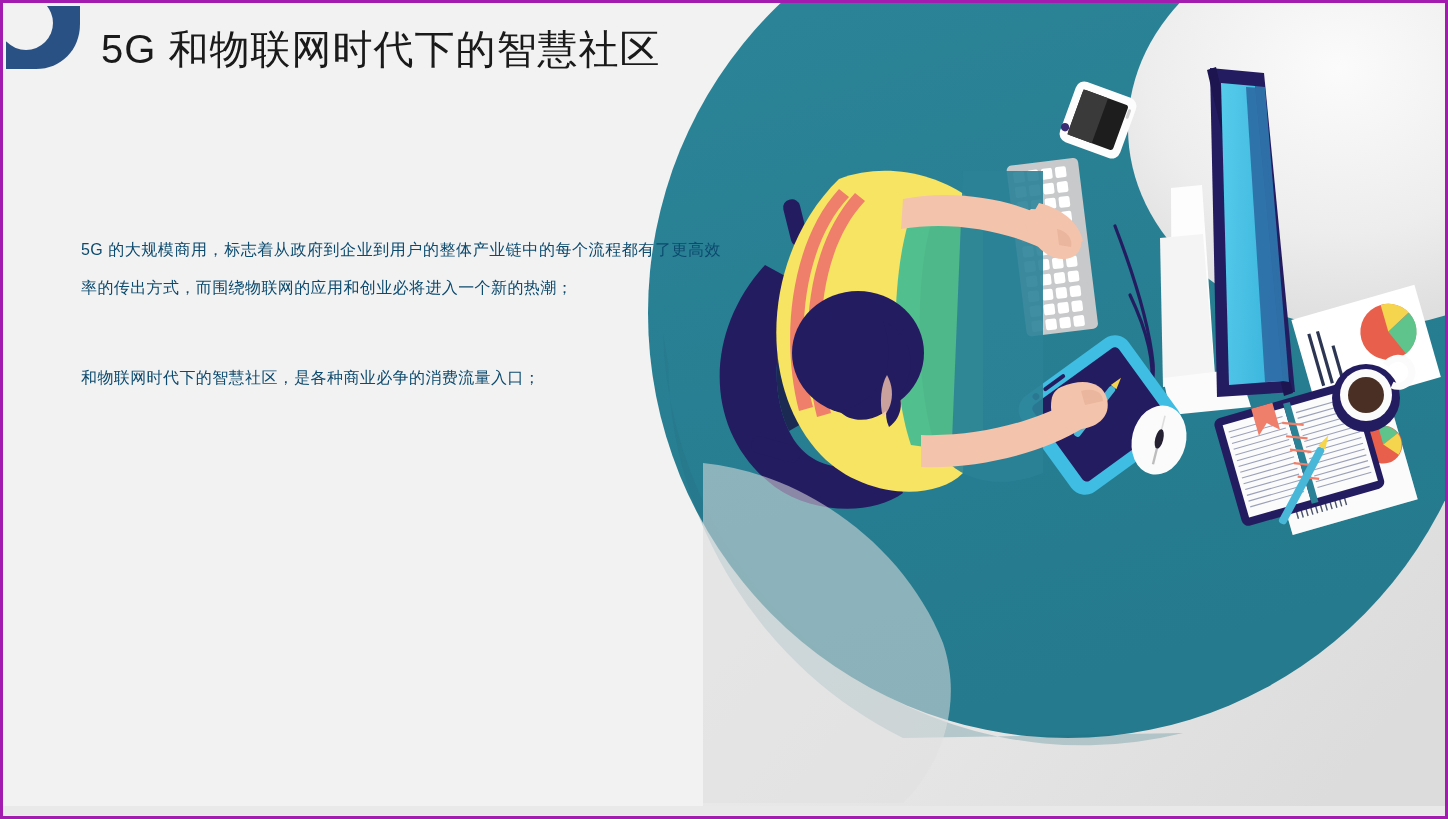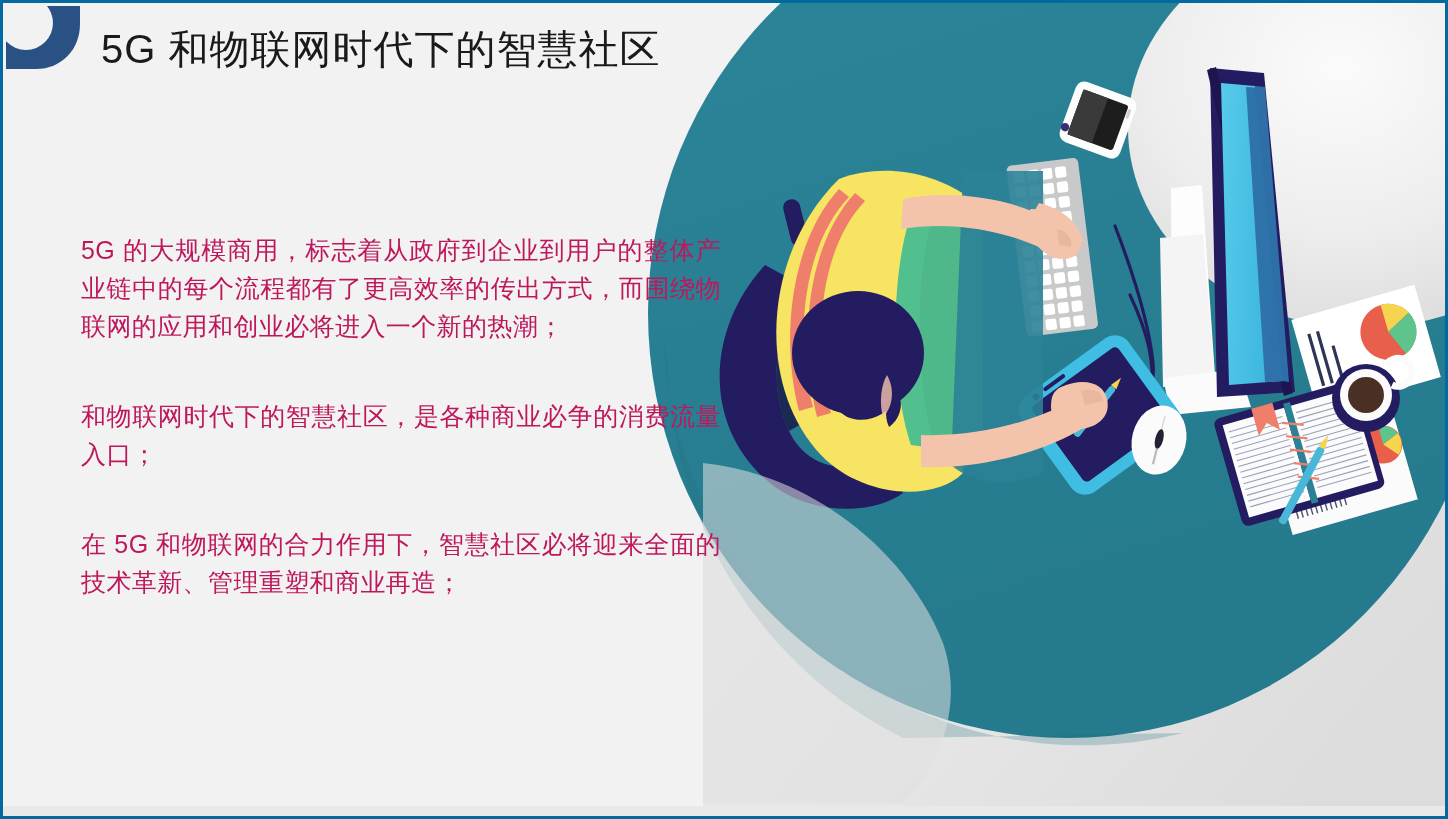--- a/index.html
+++ b/index.html
@@ -13,21 +13,21 @@
     overflow: hidden;
     font-family: "Liberation Sans", "DejaVu Sans", sans-serif;
   }
 
   
   #slide {
     position: relative;
     width: 1448px;
     height: 819px;
     box-sizing: border-box;
-    border: 3px solid #0369a1;
+    border: 3px solid #a21caf;
     background: #f2f2f2;
     overflow: hidden;
   }
 
   
   #paper-edge {
     position: absolute;
     left: 0; right: 0; bottom: 0;
     height: 10px;
     background: #e9e9e9;
@@ -64,23 +64,23 @@
   }
 
   
   #body-copy {
     position: absolute;
     left: 78px;
     top: 228px;
     width: 640px;
   }
   .para {
-    font-size: 25px;
+    font-size: 16px;
     line-height: 38px;
-    color: #be185d;
+    color: #0c4a6e;
     letter-spacing: 0.4px;
     margin: 0 0 52px 0;
     text-align: justify;
     text-justify: inter-character;
   }
   .para:last-child { margin-bottom: 0; }
 </style>
 </head>
 <body>
 
@@ -363,17 +363,16 @@
   <svg id="logo-mark" viewBox="0 0 74 63" xmlns="http://www.w3.org/2000/svg">
     <path d="M0 0 H74 V18 C74 44 55 63 30 63 H0 Z" fill="#2a5183"></path>
     <circle cx="20" cy="17" r="27" fill="#f2f2f2"></circle>
   </svg>
 
   <div id="page-title">5G 和物联网时代下的智慧社区</div>
 
   <div id="body-copy">
     <p class="para">5G 的大规模商用，标志着从政府到企业到用户的整体产业链中的每个流程都有了更高效率的传出方式，而围绕物联网的应用和创业必将进入一个新的热潮；</p>
     <p class="para">和物联网时代下的智慧社区，是各种商业必争的消费流量入口；</p>
-    <p class="para">在 5G 和物联网的合力作用下，智慧社区必将迎来全面的技术革新、管理重塑和商业再造；</p>
   </div>
 
   <div id="paper-edge"></div>
 </div>
 
 </body></html>

